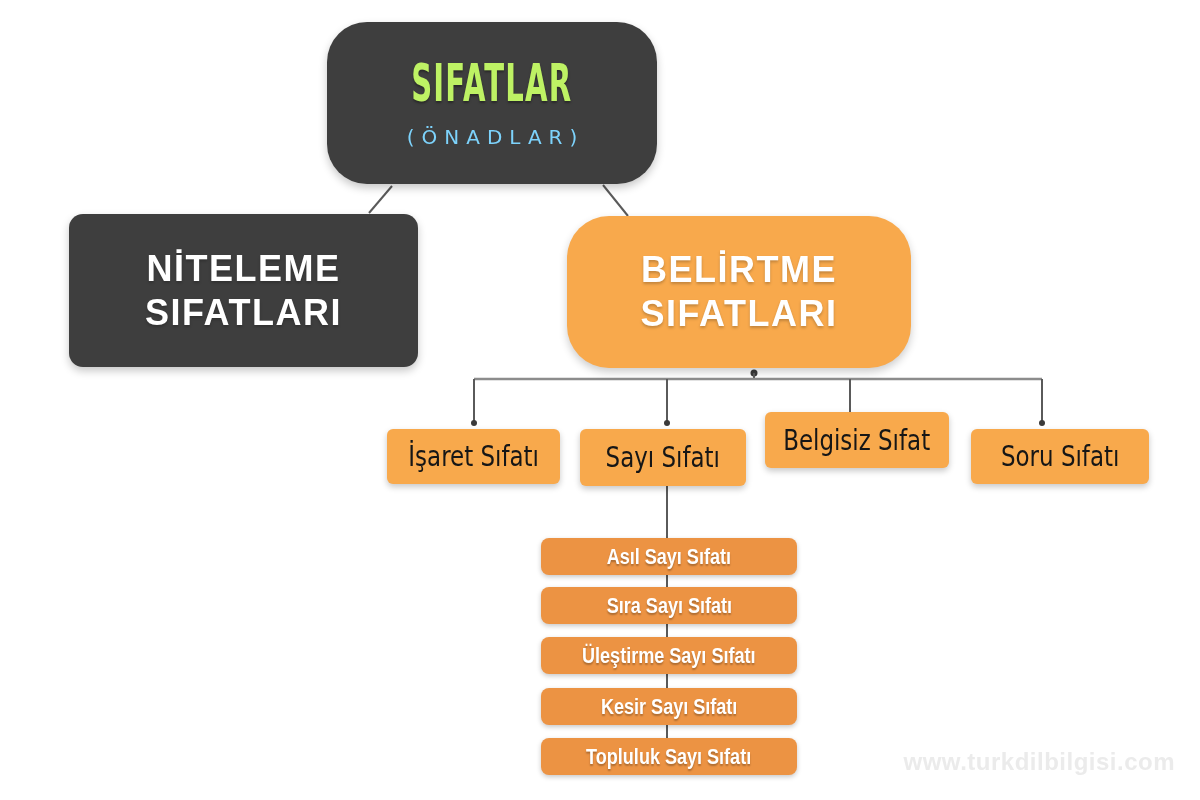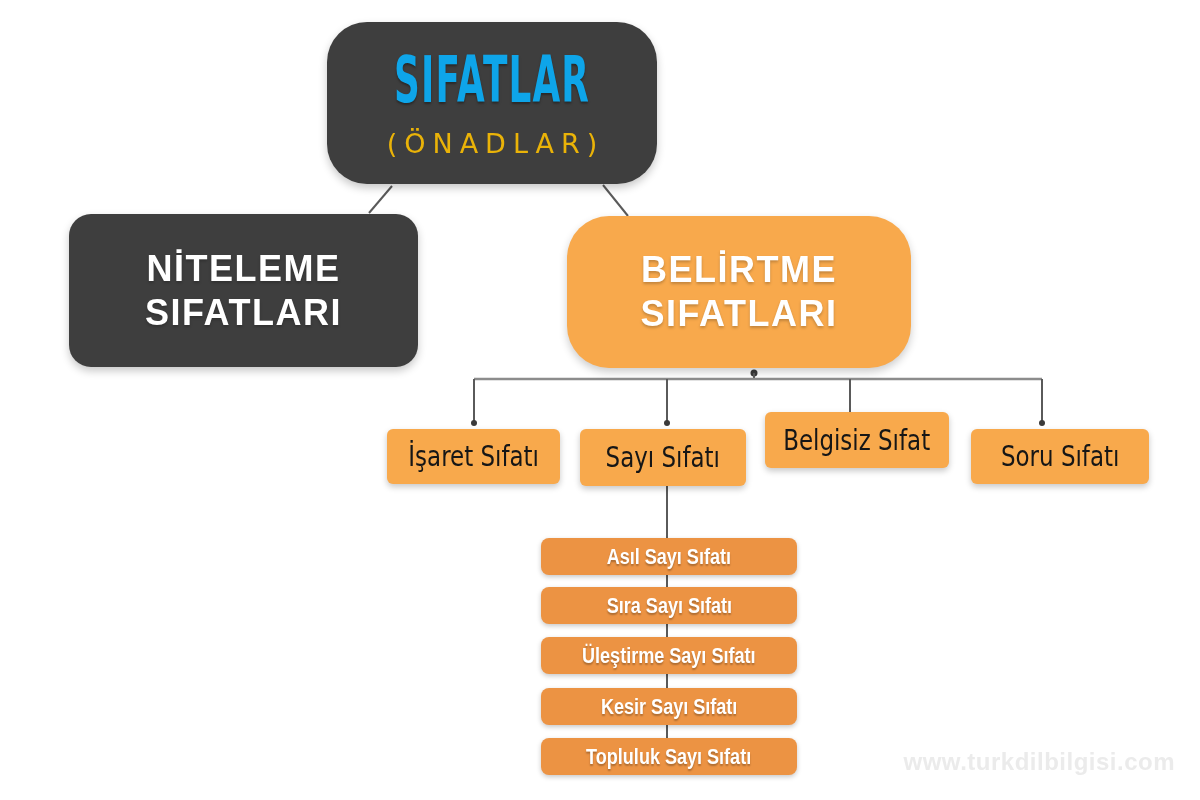--- a/index.html
+++ b/index.html
@@ -39,50 +39,50 @@
   .dark   { background: var(--dark); box-shadow: 0 4px 8px rgba(0,0,0,0.22); }
   .orange { background: var(--orange); box-shadow: 0 4px 8px rgba(0,0,0,0.20); }
 
   
   .root-node {
     left: 327px; top: 22px;
     width: 330px; height: 162px;
     border-radius: 40px;
   }
   .root-title {
-    color: #0ea5e9;
+    color: #bef264;
     font-family: "DejaVu Sans", sans-serif;
     font-weight: 700;
-    font-size: 64px;
+    font-size: 52px;
     line-height: 1;
     white-space: nowrap;
     text-shadow: 0 2px 3px rgba(0,0,0,0.35);
   }
   .root-title .condense {
     display: inline-block;
     transform: scaleX(0.56);
     transform-origin: 50% 50%;
     letter-spacing: 2px;
   }
   .root-subtitle {
     margin-top: 16px;
-    color: #eab308;
+    color: #7dd3fc;
     font-family: "DejaVu Sans", sans-serif;
     font-weight: 400;
-    font-size: 27px;
+    font-size: 20px;
     letter-spacing: 7px;
     white-space: nowrap;
     margin-right: -7px;
   }
 
   
   .niteleme {
     left: 69px; top: 214px;
     width: 349px; height: 153px;
-    border-radius: 22px;
+    border-radius: 14px;
   }
   .belirtme {
     left: 567px; top: 216px;
     width: 344px; height: 152px;
     border-radius: 42px;
   }
   .branch-line {
     color: #ffffff;
     font-weight: 700;
     font-size: 36px;

